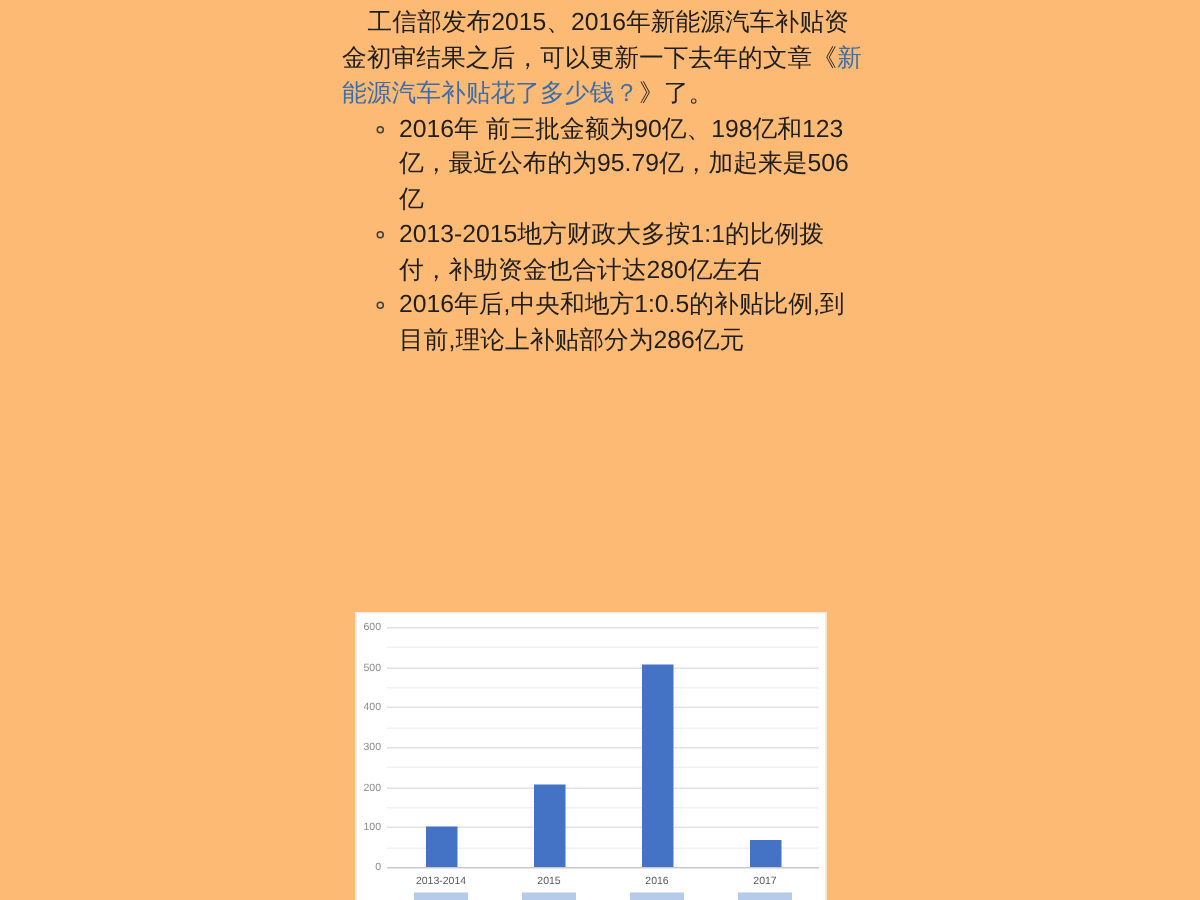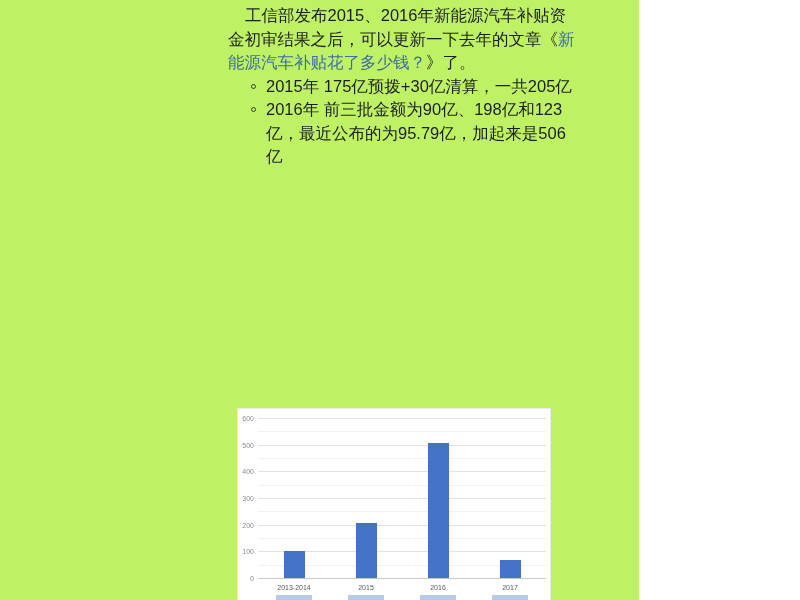--- a/index.html
+++ b/index.html
@@ -1,21 +1,21 @@
 <!DOCTYPE html>
 <html><head>
 <meta charset="utf-8">
 <style>
   html,body{margin:0;padding:0;}
   body{
     width:800px;height:600px;overflow:hidden;
     background:#ffffff;
     font-family:"Liberation Sans","DejaVu Sans",sans-serif;
   }
-  .canvas{position:relative;width:639px;height:600px;background:#bef264;}
+  .canvas{position:relative;width:800px;height:600px;background:#fdba74;}
   .content{
     position:absolute;left:228px;top:4px;width:348px;
     font-size:16.5px;line-height:23.5px;color:#1e1e1e;
     letter-spacing:0;
   }
   p.para{margin:0;padding:0;}
   p.indent{text-indent:17px;}
   a.link{color:#3d6ca8;text-decoration:none;cursor:pointer;}
   ul.blist{margin:0;padding:0;list-style:none;}
   ul.blist li{
@@ -49,25 +49,28 @@
 </head>
 <body>
 
 <div class="canvas">
 
   <div class="content">
 
     <p class="para indent"><span>工信部发布2015、2016年新能源汽车补贴资金初审结果之后，可以更新一下去年的文章《</span><a class="link">新能源汽车补贴花了多少钱？</a><span>》了。</span></p>
 
     <ul class="blist">
-      <li><span class="bullet"></span><span>2015年  175亿预拨+30亿清算，一共205亿</span></li>
       <li><span class="bullet"></span><span>2016年  前三批金额为90亿、198亿和123亿，最近公布的为95.79亿，加起来是506亿</span></li>
     </ul>
 
 
+    <ul class="blist">
+      <li><span class="bullet"></span><span>2013-2015地方财政大多按1:1的比例拨付，补助资金也合计达280亿左右</span></li>
+      <li><span class="bullet"></span><span>2016年后,中央和地方1:0.5的补贴比例,到目前,理论上补贴部分为286亿元</span></li>
+    </ul>
 
   </div>
 
   <div class="chart-box" id="chart-box">
       <div class="axis-x" style="left: 20px; width: 288px; top: 169px;"></div>
       <div class="ytick" style="left: 1px; top: 166px;">0</div>
       <div class="gridline" style="left: 20px; width: 288px; top: 155.667px;"></div>
       <div class="gridline major" style="left: 20px; width: 288px; top: 142.333px;"></div>
       <div class="ytick" style="left: 1px; top: 139.333px;">100</div>
       <div class="gridline" style="left: 20px; width: 288px; top: 129px;"></div>

